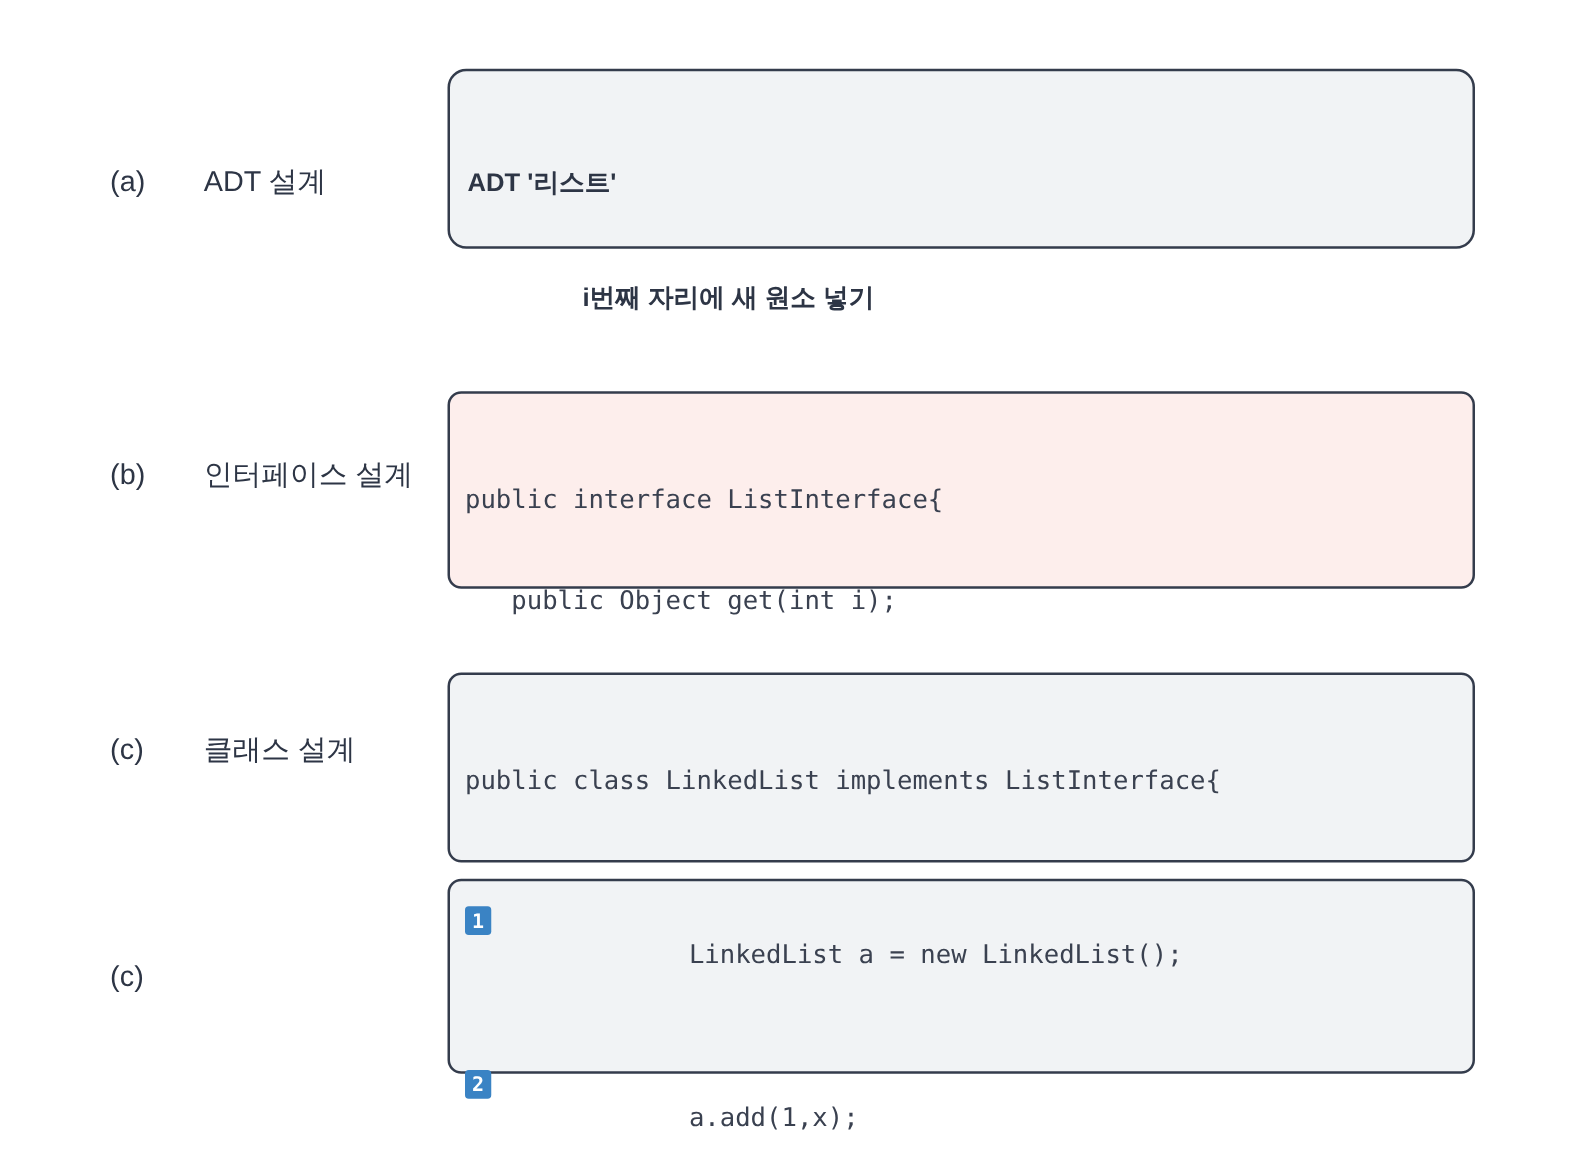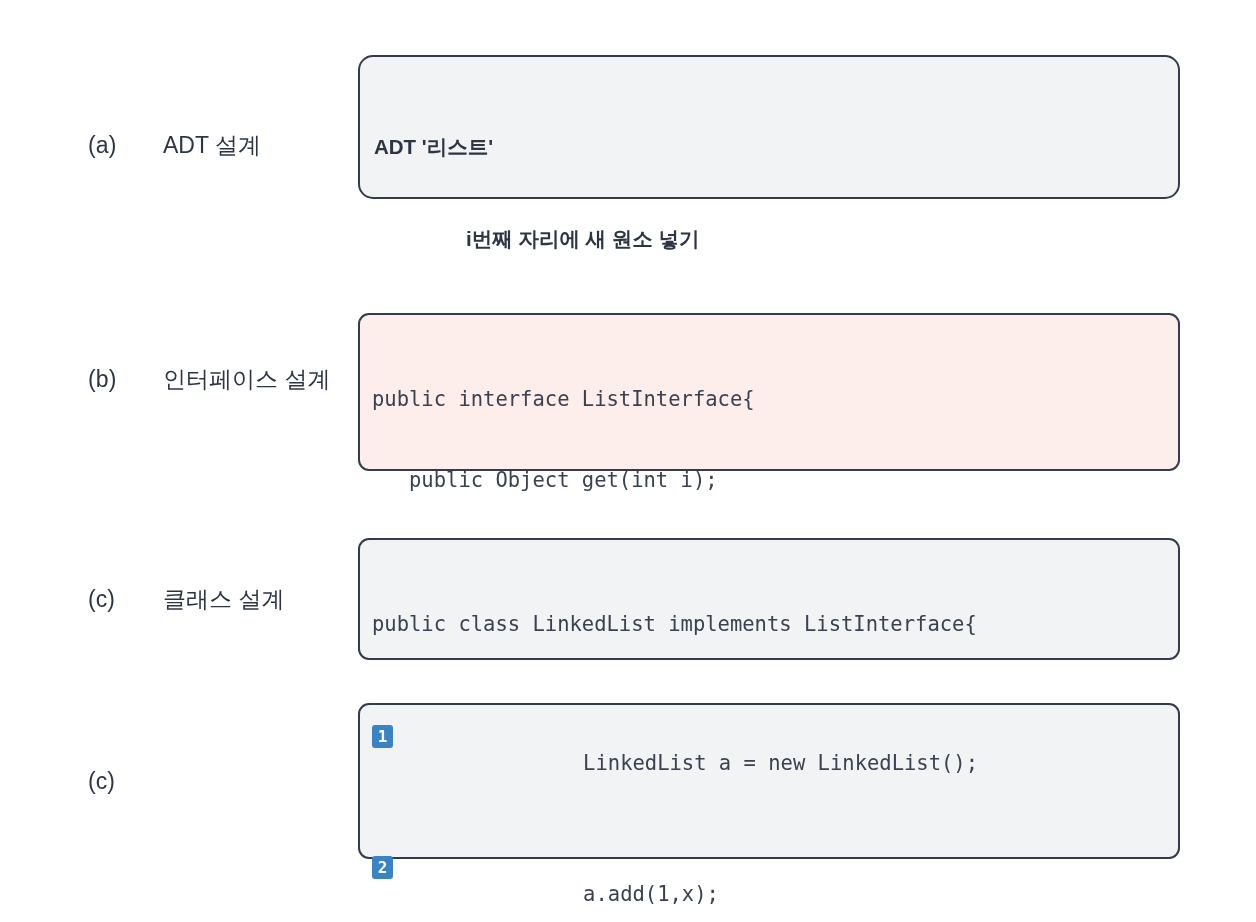--- a/index.html
+++ b/index.html
@@ -67,21 +67,21 @@
     width: 822px;
     box-sizing: border-box;
     border: 2.5px solid #343c4c;
     border-radius: 11px;
     background: #f1f3f5;
   }
   .box.pink { background: #fdeeec; }
 
   .box-a { top: 0;  height: 144px; border-radius: 15px; }
   .box-b { top: 0;  height: 158px; margin-top: 13px; }
-  .box-c { top: 0;  height: 122px; }
+  .box-c { top: 0;  height: 152px; }
   .box-d { top: 0;  height: 156px; }
 
   
   .adt-block {
     padding: 14px 0 0 14px;
     font-size: 20.5px;
     font-weight: bold;
     line-height: 1.49;
     color: #2d3545;
     white-space: pre;
@@ -125,21 +125,21 @@
     font-size: 16px;
     font-weight: bold;
     line-height: 23px;
     text-align: center;
     margin-top: 2px;
   }
   .prog-lines {
     margin-left: 10px;
     white-space: pre;
   }
-  .prog-line { white-space: pre; margin-left: 32px; }
+  .prog-line { white-space: pre; }
 </style>
 </head>
 <body>
 
 <div class="diagram">
 
   <div class="row row-a">
     <div class="label-cell">
       <span class="label-letter">(a)</span>
       <span class="label-text">ADT 설계</span>

